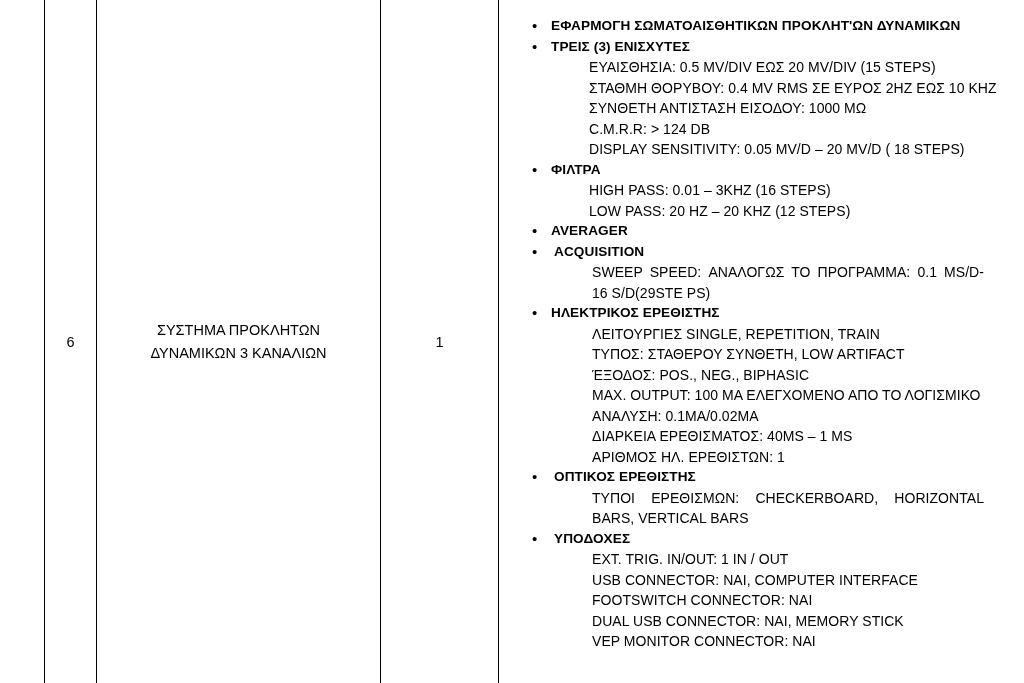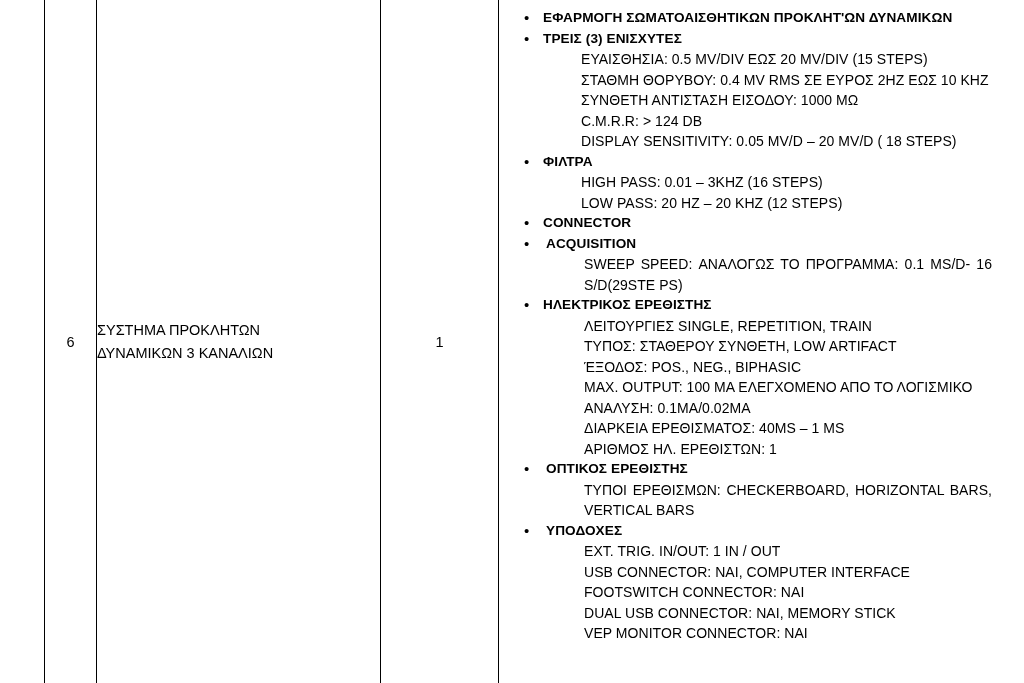--- a/index.html
+++ b/index.html
@@ -45,21 +45,21 @@
     font-size: 14.5px;
   }
   .cell-desc {
     position: absolute;
     left: 97px;
     width: 283px;
     top: 0;
     height: 683px;
     display: flex;
     flex-direction: column;
-    align-items: flex-start;
+    align-items: center;
     justify-content: center;
     font-size: 14.5px;
     line-height: 1.55;
     text-align: center;
   }
   .cell-qty {
     position: absolute;
     left: 381px;
     width: 117px;
     top: 0;
@@ -74,21 +74,21 @@
     left: 499px;
     width: 525px;
     top: 0;
     height: 683px;
     padding: 0;
     box-sizing: border-box;
     overflow: hidden;
   }
   ul.spec-list {
     list-style: none;
-    margin: 8px;
+    margin: 16px;
     padding: 0;
   }
   ul.spec-list > li {
     position: relative;
     padding-left: 36px;
     margin: 0;
   }
   ul.spec-list > li::before {
     content: "\2022";
     position: absolute;
@@ -159,21 +159,21 @@
         <div class="sub">DISPLAY SENSITIVITY: 0.05 MV/D – 20 MV/D ( 18 STEPS)</div>
       </li>
 
       <li>
         <div class="hdr">ΦΙΛΤΡΑ</div>
         <div class="sub">HIGH PASS: 0.01 – 3KHZ (16 STEPS)</div>
         <div class="sub">LOW PASS: 20 HZ – 20 KHZ (12 STEPS)</div>
       </li>
 
       <li>
-        <div class="hdr">CONNECTOR</div>
+        <div class="hdr">AVERAGER</div>
       </li>
 
       <li class="tight">
         <div class="hdr" style="padding-left:3px;">ACQUISITION</div>
         <div class="sub justify indent1">SWEEP SPEED: ΑΝΑΛΟΓΩΣ ΤΟ ΠΡΟΓΡΑΜΜΑ: 0.1 MS/D- 16 S/D(29STE PS)</div>
       </li>
 
       <li>
         <div class="hdr">ΗΛΕΚΤΡΙΚΟΣ ΕΡΕΘΙΣΤΗΣ</div>
         <div class="sub indent1">ΛΕΙΤΟΥΡΓΙΕΣ SINGLE, REPETITION, TRAIN</div>

